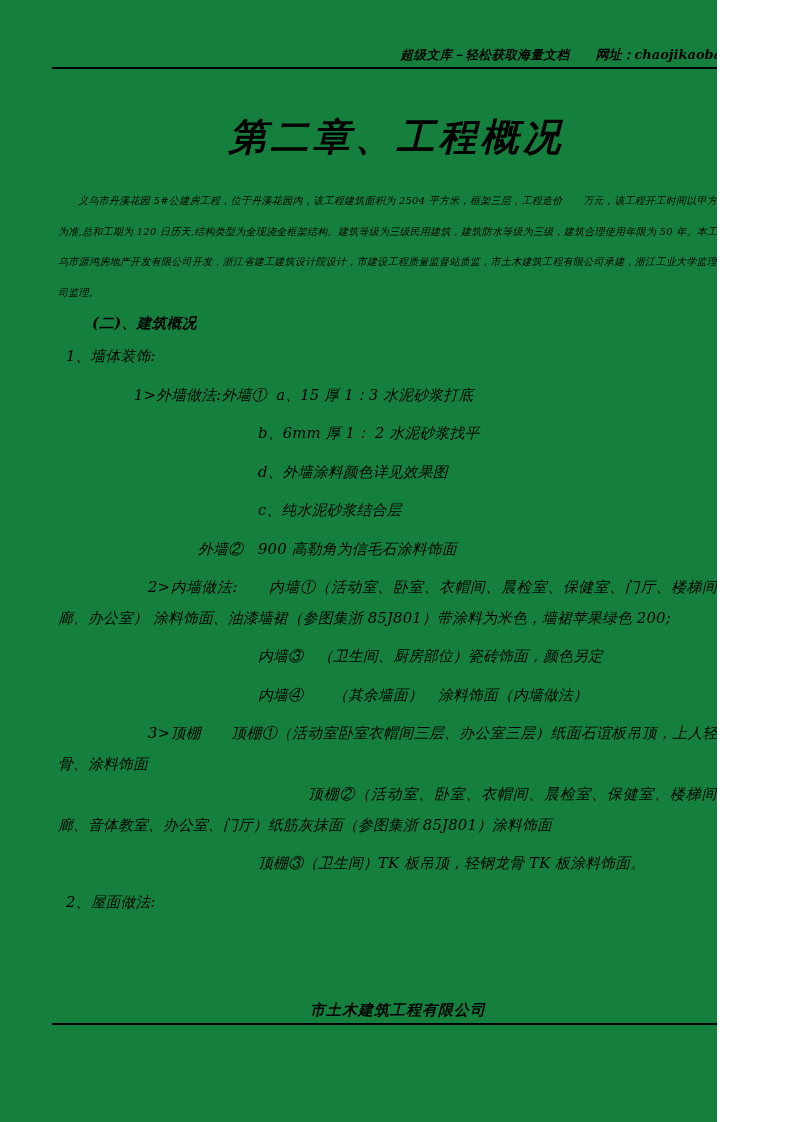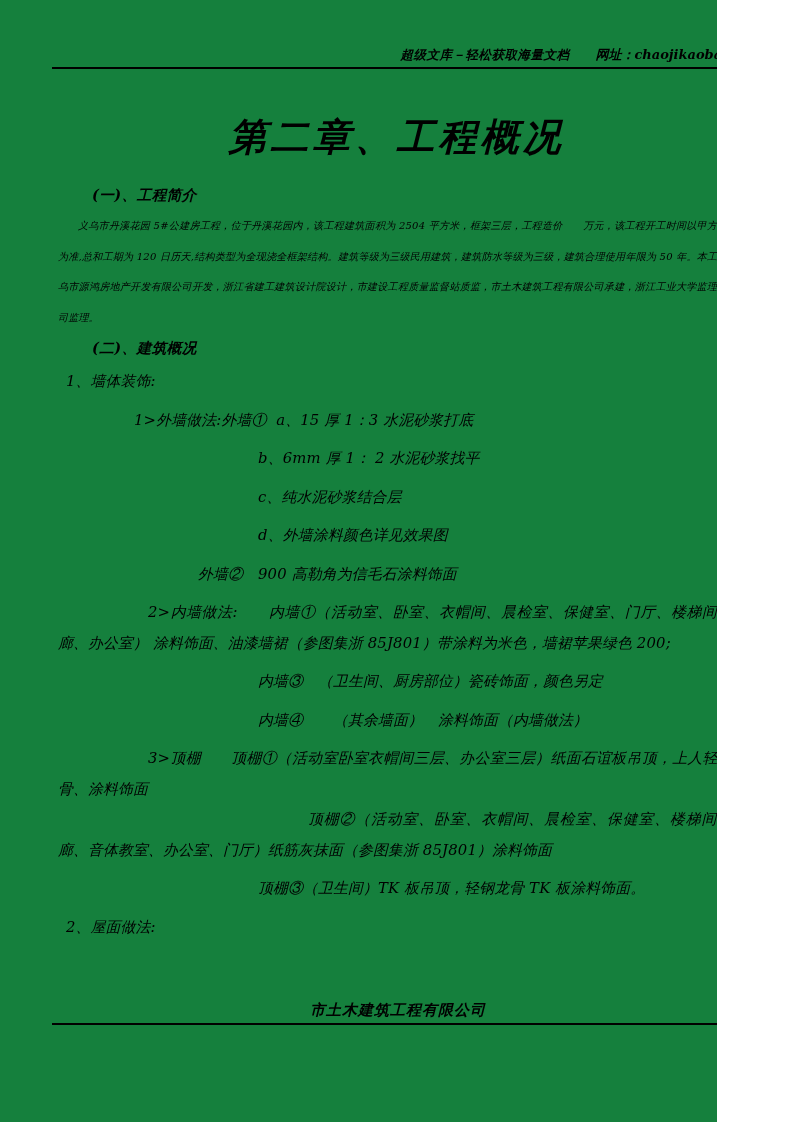--- a/index.html
+++ b/index.html
@@ -142,32 +142,31 @@
 <div class="page">
 
   <div class="header">
     <span class="header-inner">超级文库－轻松获取海量文档</span><span class="header-site">网址：chaojikaoba.cn</span>
   </div>
 
   <div class="doc-title">第二章、工程概况</div>
 
   <div class="content">
 
-    <div class="sec-head">(一)、工程简介</div>
 
     <p class="para indent2">义乌市丹溪花园 5#公建房工程，位于丹溪花园内，该工程建筑面积为 2504 平方米，框架三层，工程造价　　万元，该工程开工时间以甲方开工令为准,总和工期为 120 日历天,结构类型为全现浇全框架结构。建筑等级为三级民用建筑，建筑防水等级为三级，建筑合理使用年限为 50 年。本工程由义乌市源鸿房地产开发有限公司开发，浙江省建工建筑设计院设计，市建设工程质量监督站质监，市土木建筑工程有限公司承建，浙江工业大学监理有限公司监理。</p>
 
     <div class="sec-head" style="margin-top:6px;">(二)、建筑概况</div>
 
     <div class="line i-0">1、墙体装饰:</div>
 
     <div class="line" style="padding-left:68px;">1&gt;外墙做法:外墙①  a、15 厚 1：3 水泥砂浆打底</div>
     <div class="line" style="padding-left:192px;">b、6mm 厚 1： 2 水泥砂浆找平</div>
+    <div class="line" style="padding-left:192px;">d、外墙涂料颜色详见效果图</div>
     <div class="line" style="padding-left:192px;">c、纯水泥砂浆结合层</div>
-    <div class="line" style="padding-left:192px;">d、外墙涂料颜色详见效果图</div>
     <div class="line" style="padding-left:132px;">外墙②　900 高勒角为信毛石涂料饰面</div>
 
     <div class="block hang-a">2&gt;内墙做法:　　内墙①（活动室、卧室、衣帽间、晨检室、保健室、门厅、楼梯间、走廊、办公室）  涂料饰面、油漆墙裙（参图集浙 85J801）带涂料为米色，墙裙苹果绿色 200;</div>
     <div class="line" style="padding-left:192px;">内墙③　（卫生间、厨房部位）瓷砖饰面，颜色另定</div>
     <div class="line" style="padding-left:192px;">内墙④　　（其余墙面）　涂料饰面（内墙做法）</div>
 
     <div class="block hang-a">3&gt;顶棚　　顶棚①（活动室卧室衣帽间三层、办公室三层）纸面石谊板吊顶，上人轻钢龙骨、涂料饰面</div>
     <div class="block hang-e">顶棚②（活动室、卧室、衣帽间、晨检室、保健室、楼梯间、走廊、音体教室、办公室、门厅）纸筋灰抹面（参图集浙 85J801）涂料饰面</div>
     <div class="line" style="padding-left:192px;">顶棚③（卫生间）TK 板吊顶，轻钢龙骨 TK 板涂料饰面。</div>
 

